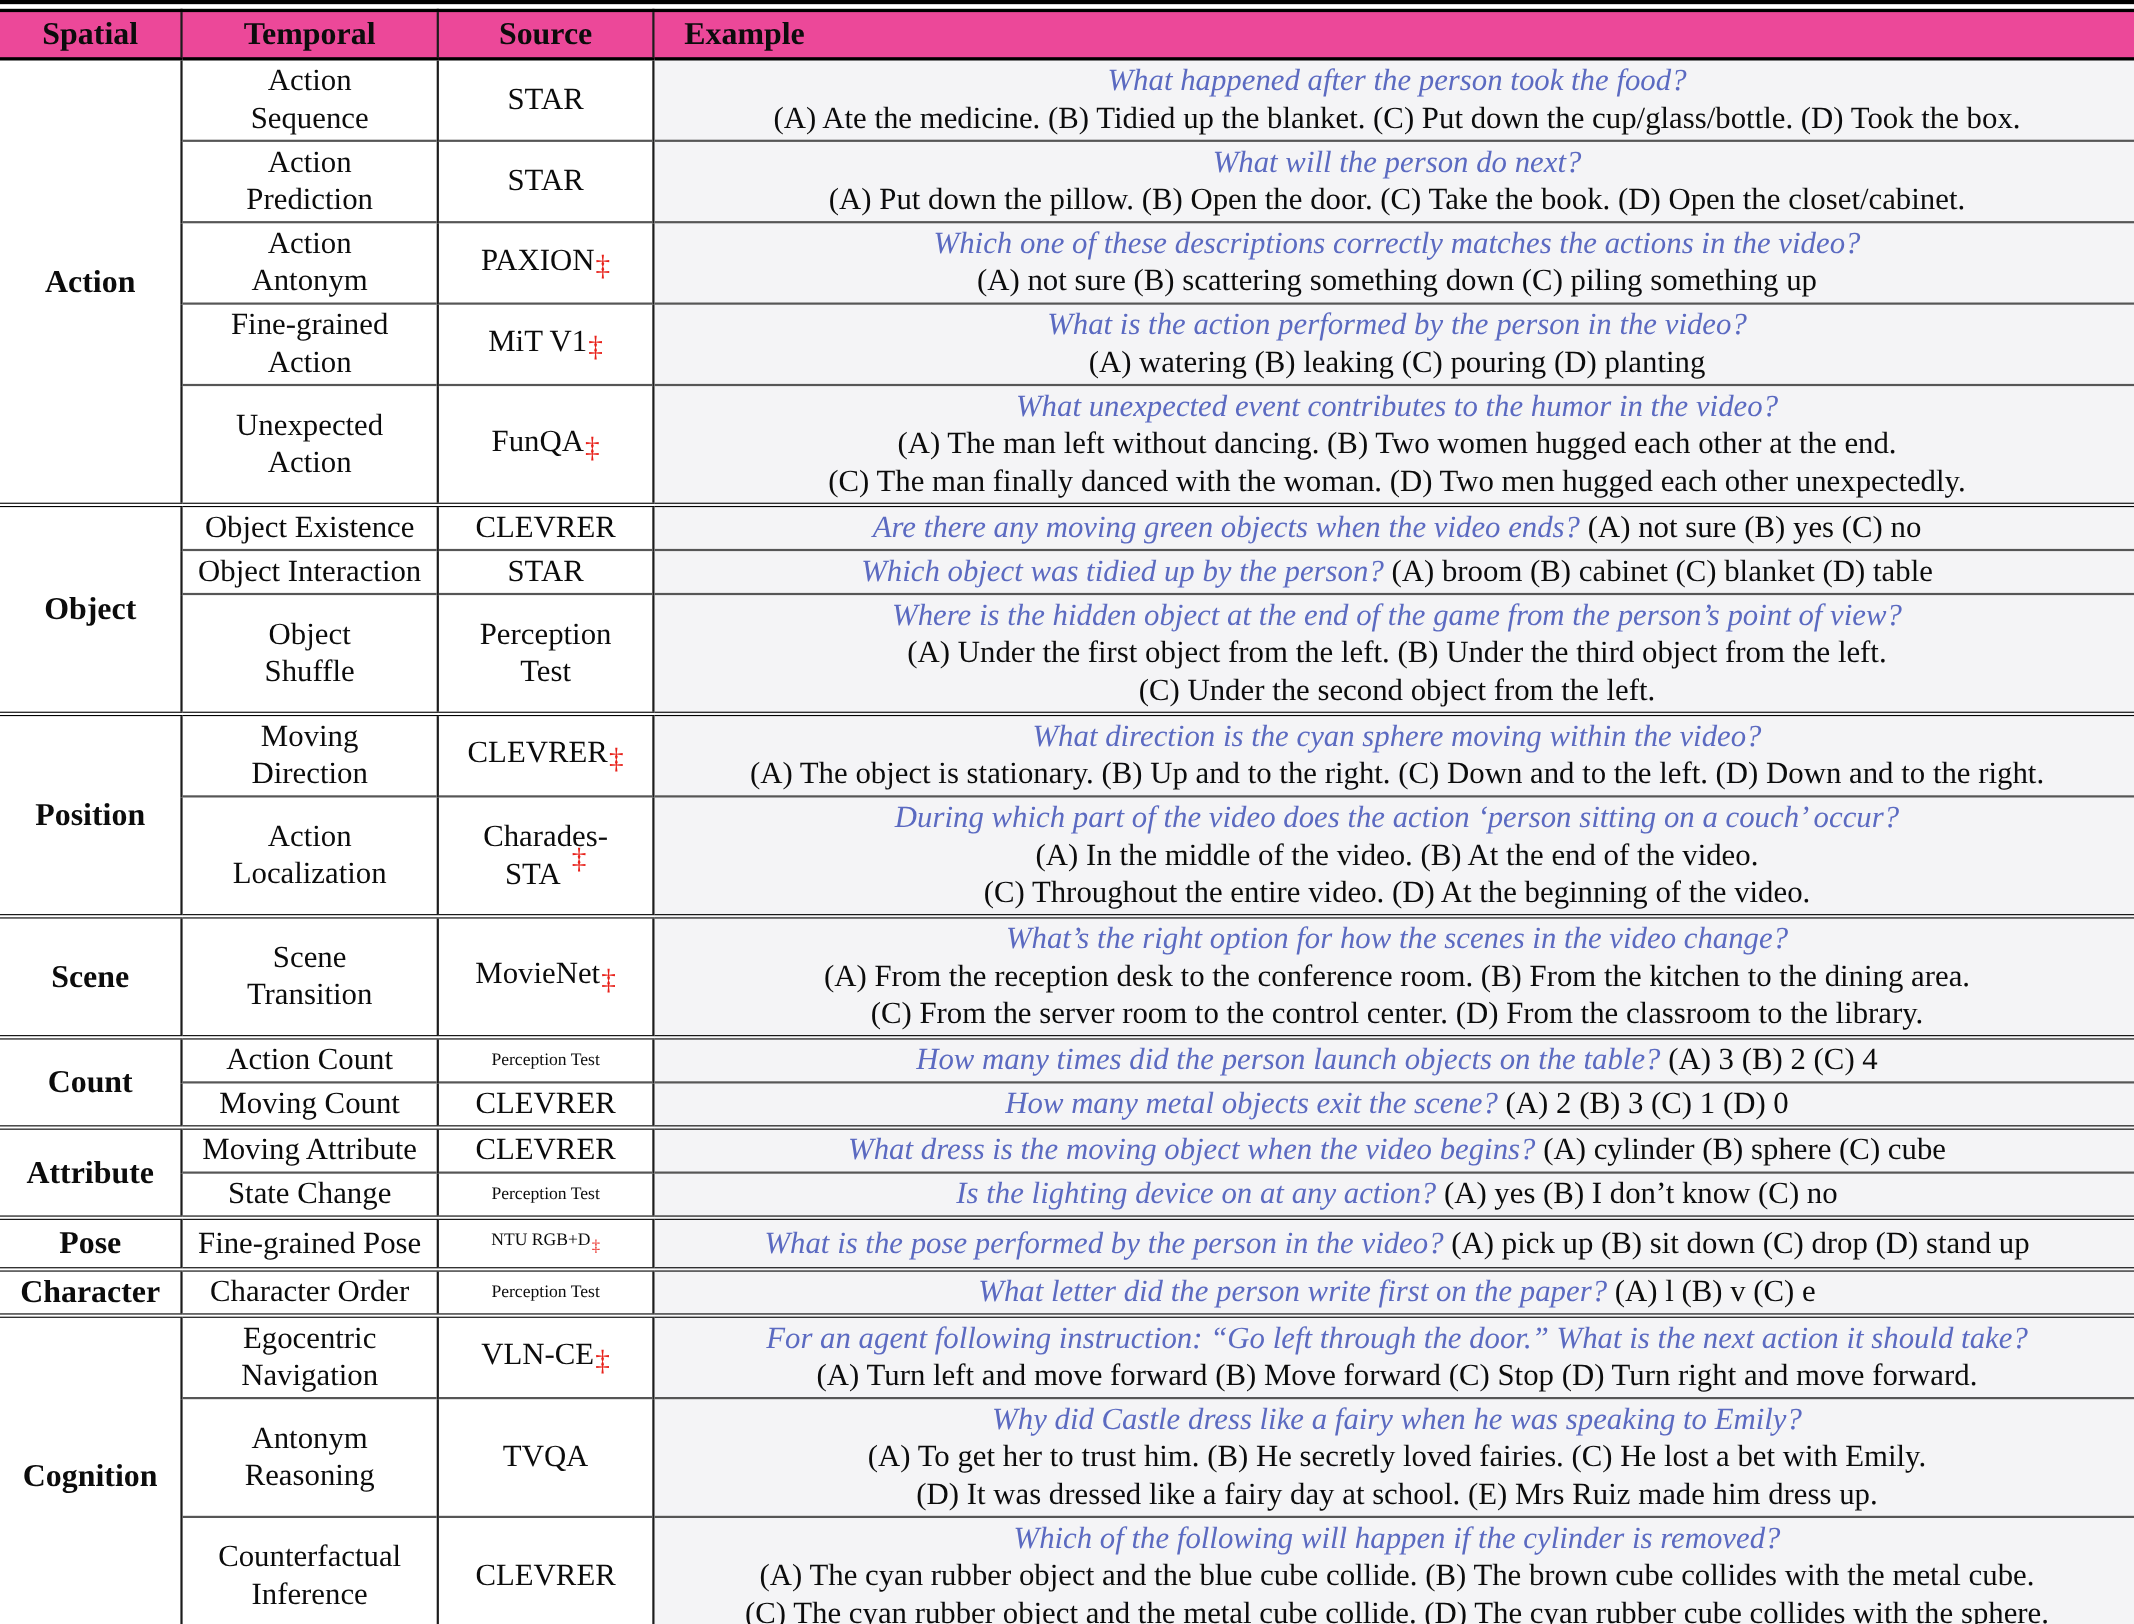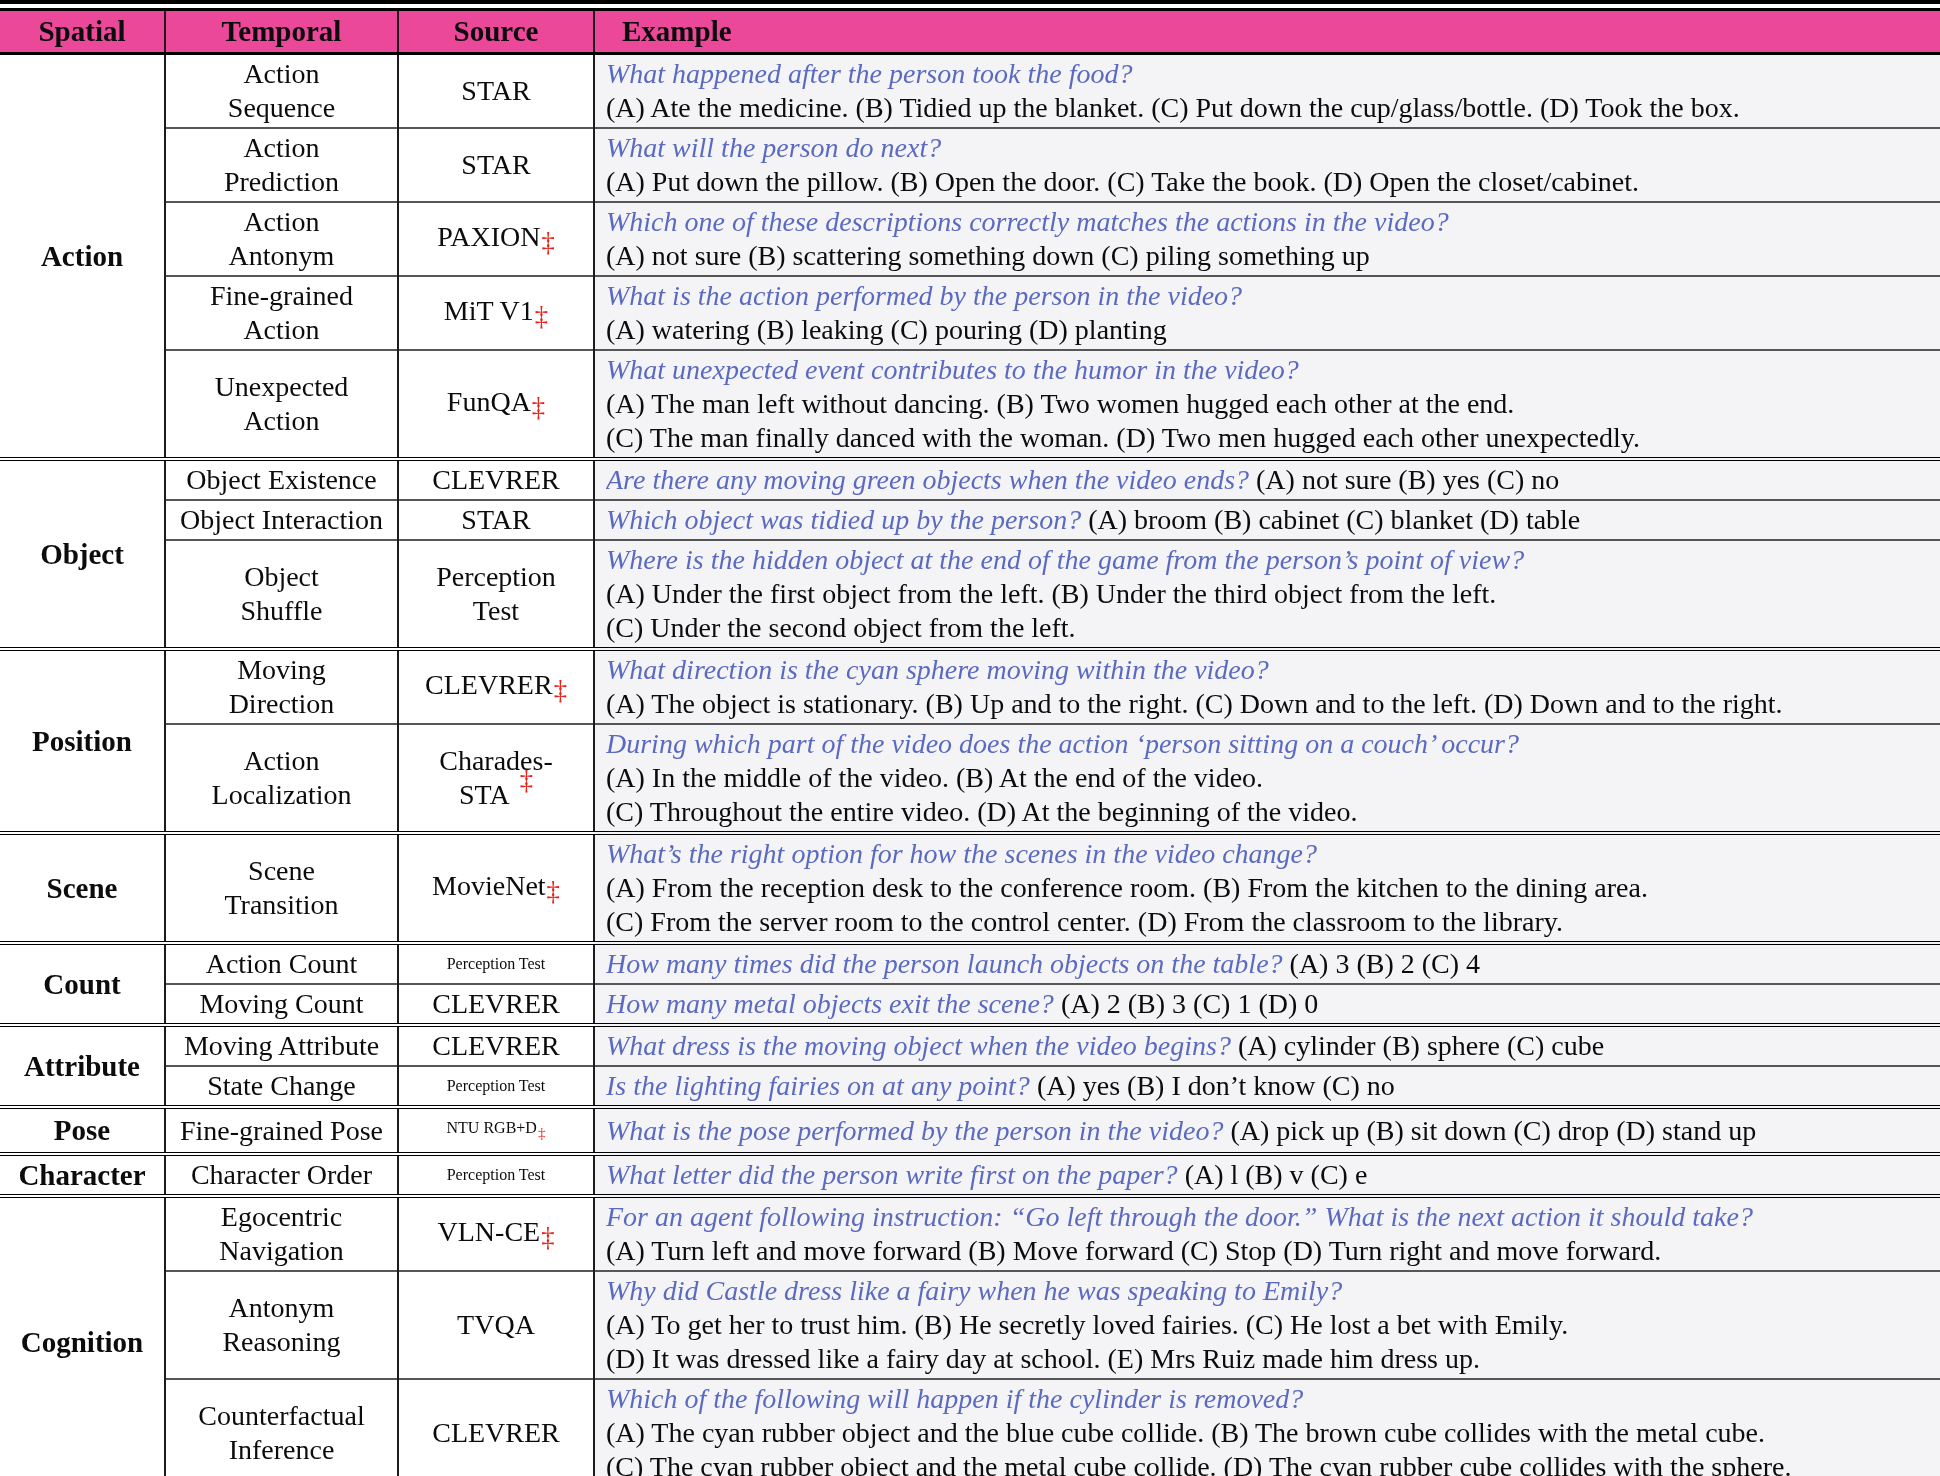--- a/index.html
+++ b/index.html
@@ -51,21 +51,21 @@
     font-size: 28px;
     background: #fff;
     padding: 2px 2px;
   }
   td.source-cell.small { font-size: 16px; }
   .cell-line { line-height: 34px; white-space: nowrap; }
   td.example-cell {
     background: #f4f4f6;
     font-size: 28px;
     padding: 2px 6px 2px 11px;
-    text-align: left;
+    text-align: center;
   }
   .ex-line { line-height: 34px; white-space: nowrap; overflow: hidden; }
   .question { color: #5b6ac1; font-style: italic; }
   .dagger {
     color: #e8211a;
     font-size: 0.95em;
     vertical-align: -5px;
     margin-left: 1px;
   }
   .dagger.raised {
@@ -283,21 +283,21 @@
           </td>
         </tr>
         <tr>
           <td class="temporal-cell bl">
             <div class="cell-line">State Change</div>
           </td>
           <td class="source-cell bl small">
             <div class="cell-line">Perception Test</div>
           </td>
           <td class="example-cell bl">
-            <div class="ex-line"><span class="question">Is the lighting fairies on at any point?</span> (A) yes (B) I don’t know (C) no</div>
+            <div class="ex-line"><span class="question">Is the lighting device on at any action?</span> (A) yes (B) I don’t know (C) no</div>
           </td>
         </tr>
         <tr class="group-start">
           <td class="spatial-cell" rowspan="1">Pose</td>
           <td class="temporal-cell bl">
             <div class="cell-line">Fine-grained Pose</div>
           </td>
           <td class="source-cell bl small">
             <div class="cell-line">NTU RGB+D<span class="dagger">‡</span></div>
           </td>

